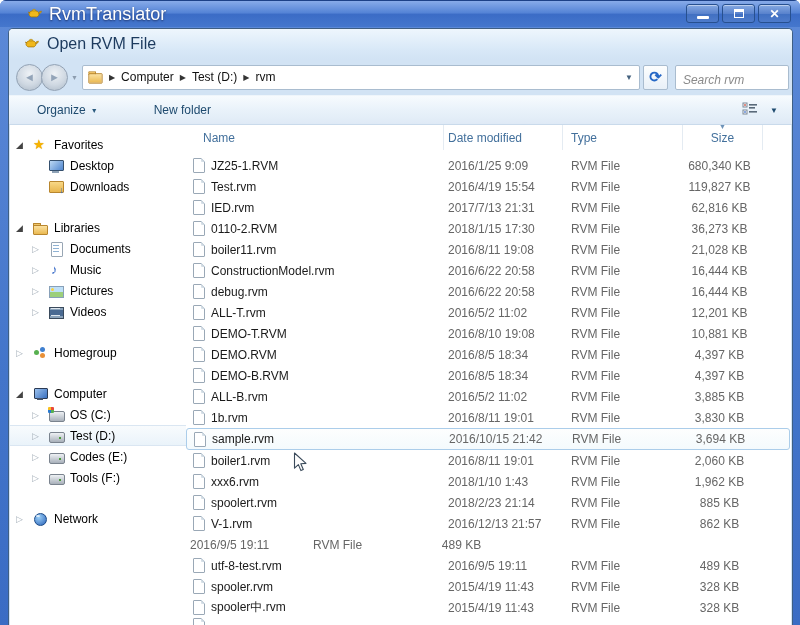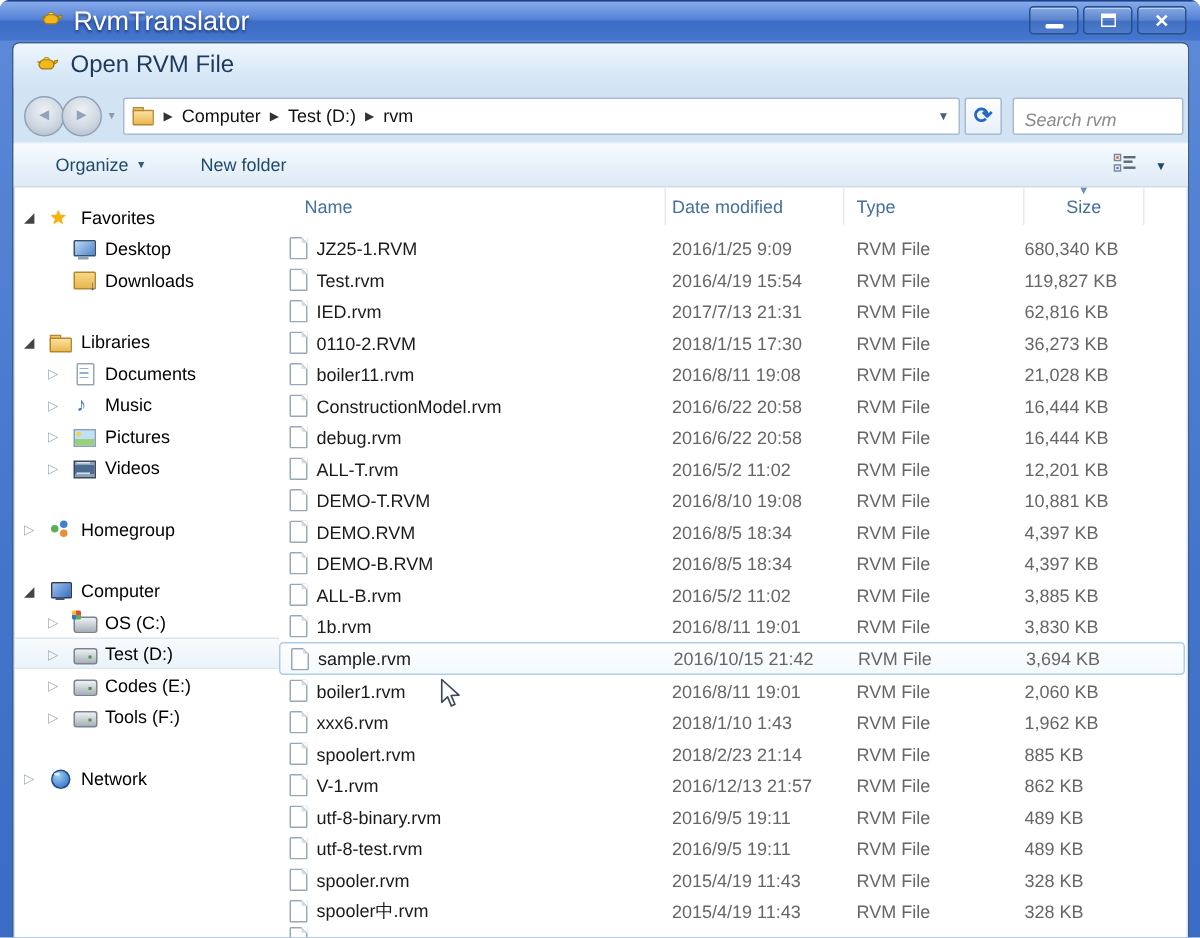--- a/index.html
+++ b/index.html
@@ -53,21 +53,21 @@
   .search-box input{width:100%;height:100%;border:none;outline:none;background:transparent;
     font-family:"Liberation Sans",sans-serif;font-size:12px;padding:14px 7px;color:#333;}
   .search-box input::placeholder{font-style:italic;color:#8a8a8a;}
 
   
   .toolbar{position:absolute;left:0;top:66px;right:0;height:30px;
     background:linear-gradient(180deg,#f7fbfe 0%,#e9f2fa 50%,#dfeaf6 100%);
     border-top:1px solid #eef5fb;border-bottom:1px solid #c9daeb;
     display:flex;align-items:center;font-size:12px;color:#1e4a6e;}
   .tb-item{margin-left:28px;display:flex;align-items:center;gap:5px;}
-  .tb-item.second{margin-left:36px;}
+  .tb-item.second{margin-left:56px;}
   .tb-caret{font-size:7px;color:#2a5a7e;}
   .views-group{position:absolute;right:14px;display:flex;align-items:center;gap:12px;}
 
   
   .content{position:absolute;left:1px;top:96px;right:1px;bottom:0;background:#fff;display:flex;overflow:hidden;}
 
   
   .sidebar{width:176px;flex:none;padding-top:9px;overflow:hidden;}
   .side-row{height:21px;display:flex;align-items:center;padding-left:6px;font-size:12px;color:#000;position:relative;}
   .side-row.child{padding-left:22px;}
@@ -85,21 +85,21 @@
   .h-date{width:119px;padding-left:4px;}
   .h-type{width:120px;padding-left:8px;}
   .h-size{width:80px;justify-content:center;}
   .sort-arrow{position:absolute;top:-3px;left:50%;transform:translateX(-50%);font-size:8px;color:#6d92b8;}
   .rows{padding-top:5px;}
   .file-row{height:21px;display:flex;align-items:center;font-size:12px;}
   .file-row .fname{width:258px;display:flex;align-items:center;color:#1a1a1a;white-space:nowrap;overflow:hidden;text-align:right;}
   .file-row .fname .icon-page{margin-left:7px;margin-right:6px;}
   .file-row .fdate{width:119px;padding-left:4px;color:#666;}
   .file-row .ftype{width:120px;padding-left:8px;color:#666;}
-  .file-row .fsize{width:80px;text-align:left;padding-right:7px;color:#666;}
+  .file-row .fsize{width:80px;text-align:center;padding-right:7px;color:#666;}
   .file-row.sel{border:1px solid #abcdea;border-radius:3px;background:linear-gradient(180deg,#fdfefe,#f4fafd);
     width:604px;height:22px;}
   .partial-row{position:absolute;left:0;bottom:-11px;height:21px;display:flex;align-items:center;}
   .partial-row .icon-page{margin-left:7px;}
 
   
   .icon{width:16px;height:16px;display:inline-block;position:relative;flex:none;}
   .icon-page{width:12px;height:15px;background:#fff;border:1px solid #9aa8b6;border-radius:1px;position:relative;flex:none;display:inline-block;}
   .icon-page::before{content:"";position:absolute;right:-1px;top:-1px;width:4px;height:4px;
     background:linear-gradient(225deg,#fdfdfd 0 49%,#c4d0da 50%,#e8eef3 100%);}
@@ -494,24 +494,20 @@
             <div class="file-row">
     <span class="fname">
                 <span class="icon-page"></span>
                 <span class="ftext">V-1.rvm</span>
               </span>
     <span class="fdate">2016/12/13 21:57</span>
     <span class="ftype">RVM File</span>
     <span class="fsize">862 KB</span>
   </div>
             <div class="file-row">
-    <span class="fname">
-                <span class="icon-page"></span>
-                <span class="ftext">utf-8-binary.rvm</span>
-              </span>
     <span class="fdate">2016/9/5 19:11</span>
     <span class="ftype">RVM File</span>
     <span class="fsize">489 KB</span>
   </div>
             <div class="file-row">
     <span class="fname">
                 <span class="icon-page"></span>
                 <span class="ftext">utf-8-test.rvm</span>
               </span>
     <span class="fdate">2016/9/5 19:11</span>

